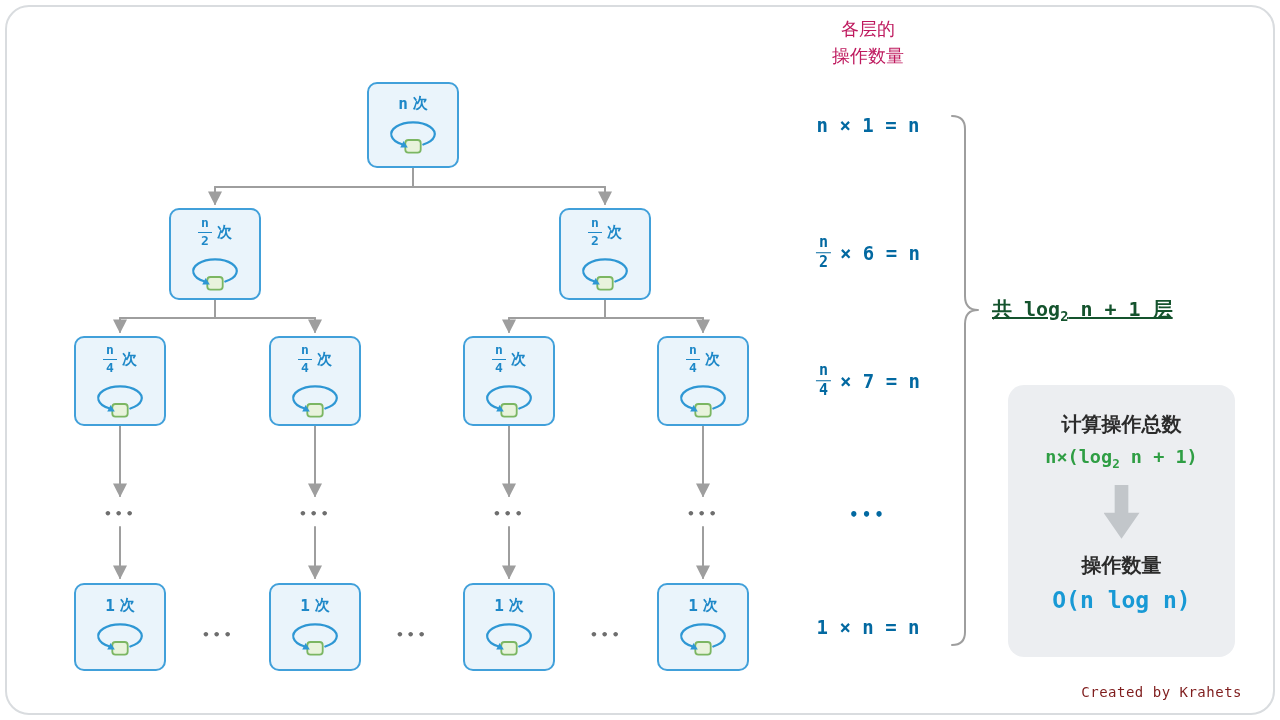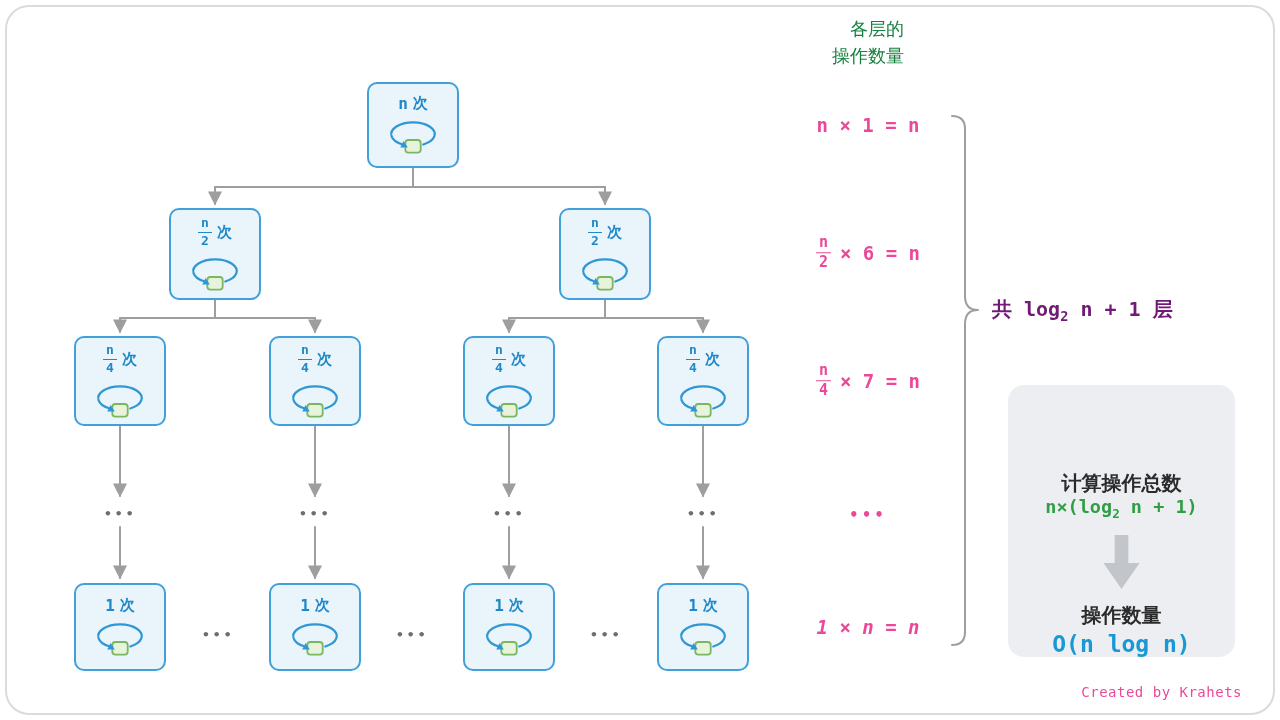--- a/index.html
+++ b/index.html
@@ -20,43 +20,43 @@
   .frac{display:inline-flex;flex-direction:column;align-items:center;font-size:13px;line-height:1.15;font-weight:700;}
   .fnum{border-bottom:1.5px solid currentColor;padding:0 3px 1px;}
   .fden{padding-top:1px;}
   .loop{width:58px;height:40px;flex:none;}
 
   
   .tdots{position:absolute;transform:translate(-50%,-50%);color:#6E6E6E;
          font:700 13px "DejaVu Sans",sans-serif;letter-spacing:2.5px;white-space:pre;}
 
   
-  .ops-header{position:absolute;left:868px;top:16px;transform:translateX(-50%);text-align:right;
-              color:#15803d;font:500 18px "Liberation Sans",sans-serif;line-height:27px;}
-  .oprow{position:absolute;left:868px;transform:translate(-50%,-50%);color:#ec4899;
+  .ops-header{position:absolute;left:868px;top:16px;transform:translateX(-50%);text-align:center;
+              color:#be185d;font:500 18px "Liberation Sans",sans-serif;line-height:27px;}
+  .oprow{position:absolute;left:868px;transform:translate(-50%,-50%);color:#0369a1;
          font:600 19px "DejaVu Sans Mono",monospace;display:flex;align-items:center;gap:9px;white-space:pre;}
   .oprow .frac{font-size:15px;}
   .gdots{font:700 15px "DejaVu Sans",sans-serif;letter-spacing:3px;}
 
   
-  .brace-label{position:absolute;left:992px;top:310px;transform:translateY(-50%);color:#701a75;
-               font:600 20px "DejaVu Sans Mono",monospace;white-space:pre;}
+  .brace-label{position:absolute;left:992px;top:310px;transform:translateY(-50%);color:#14532d;
+               font:600 20px "DejaVu Sans Mono",monospace;white-space:pre;text-decoration:underline;}
   sub{font-size:0.68em;}
 
   
   .summary{position:absolute;left:1008px;top:385px;width:227px;height:272px;background:#ECEEF1;
            border-radius:16px;display:flex;flex-direction:column;align-items:center;
-           box-sizing:border-box;padding-top:26px;justify-content:flex-end;}
+           box-sizing:border-box;padding-top:26px;}
   .s-title{font:700 20px "Liberation Sans",sans-serif;color:#2B2B2B;line-height:26px;}
-  .s-formula{color:#2F9E44;font:700 18.5px "DejaVu Sans Mono",monospace;white-space:pre;}
+  .s-formula{margin-top:9px;color:#2F9E44;font:700 18.5px "DejaVu Sans Mono",monospace;white-space:pre;}
   .down-arrow{margin:14px 0 13px;width:36px;height:54px;background:#C2C6CA;
               clip-path:polygon(31% 0,69% 0,69% 52%,100% 52%,50% 100%,0 52%,31% 52%);}
-  .s-result{margin-top:3px;color:#1899D5;font:700 23px "DejaVu Sans Mono",monospace;white-space:pre;}
-
-  .watermark{position:absolute;right:38px;bottom:20px;color:#ec4899;
+  .s-result{margin-top:9px;color:#1899D5;font:700 23px "DejaVu Sans Mono",monospace;white-space:pre;}
+
+  .watermark{position:absolute;right:38px;bottom:20px;color:#7f1d1d;
              font:500 14px "DejaVu Sans Mono",monospace;letter-spacing:.5px;margin-top:32px;}
 </style>
 </head>
 <body>
 
 <div id="canvas">
 
   <svg width="0" height="0" style="position:absolute" aria-hidden="true">
     <defs>
       <symbol id="loopSym" viewBox="0 0 64 44">
@@ -241,21 +241,21 @@
   <div class="oprow" style="top:125px;"><span>n × 1 = n</span></div>
   <div class="oprow" style="top:253px;">
     <span class="frac"><span class="fnum">n</span><span class="fden">2</span></span>
     <span>× 6 = n</span>
   </div>
   <div class="oprow" style="top:381px;">
     <span class="frac"><span class="fnum">n</span><span class="fden">4</span></span>
     <span>× 7 = n</span>
   </div>
   <div class="oprow gdots" style="top:515px;"><span>•••</span></div>
-  <div class="oprow" style="top:627px;font-style:italic;"><span>1 × n = n</span></div>
+  <div class="oprow" style="top:627px;"><span>1 × n = n</span></div>
 
   <div class="brace-label"><span>共 log</span><sub>2</sub><span> n + 1 层</span></div>
 
   <div class="summary">
     <div class="s-title">计算操作总数</div>
     <div class="s-formula"><span>n×(log</span><sub>2</sub><span> n + 1)</span></div>
     <div class="down-arrow"></div>
     <div class="s-title">操作数量</div>
     <div class="s-result">O(n log n)</div>
   </div>

